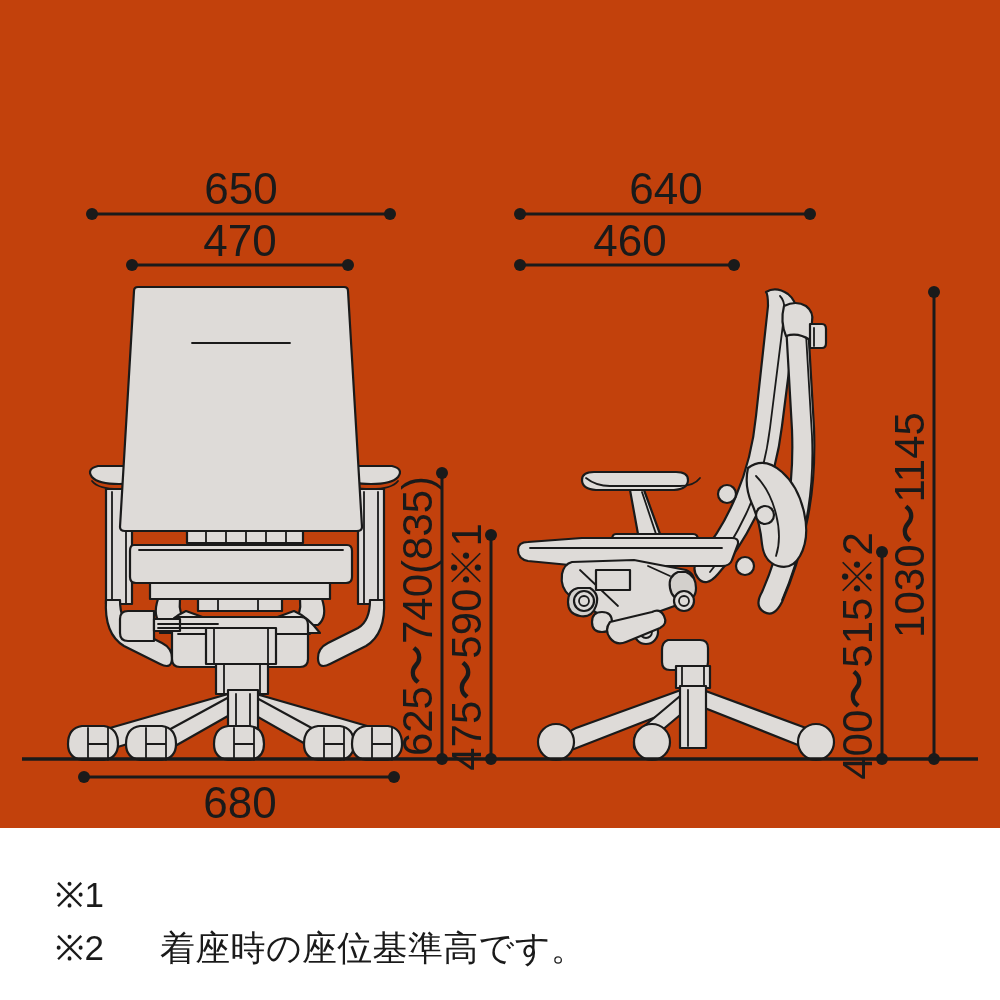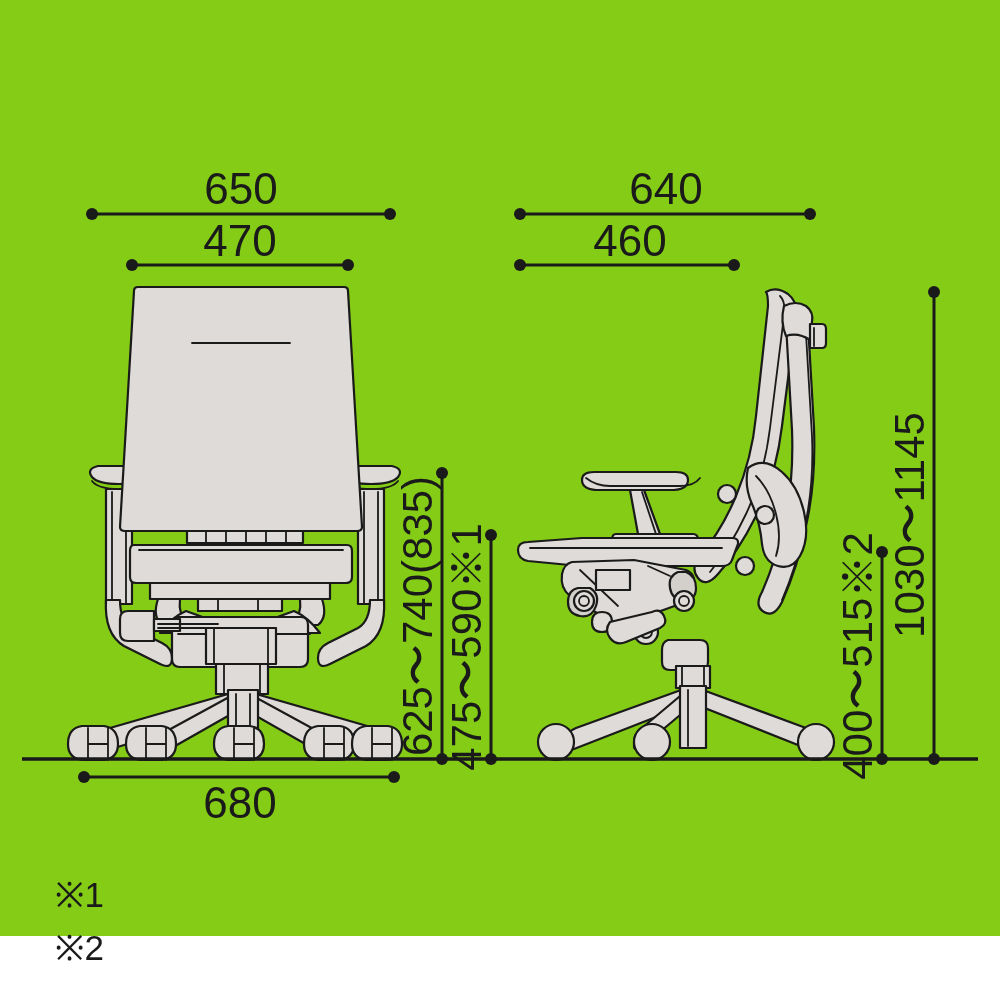--- a/index.html
+++ b/index.html
@@ -10,22 +10,22 @@
   body {
     width: 1000px;
     height: 1000px;
     font-family: "Liberation Sans", sans-serif;
     color: #1a1a1a;
     overflow: hidden;
   }
   #page {
     position: relative;
     width: 1000px;
-    height: 936px;
-    background: #84cc16;
+    height: 828px;
+    background: #c2410c;
   }
   #drawing {
     position: absolute;
     left: 0;
     top: 0;
     width: 1000px;
     height: 1000px;
   }
   .notes {
     position: absolute;
@@ -312,16 +312,17 @@
 
     <line class="gnd" x1="22" y1="759" x2="978" y2="759"></line>
   </svg>
 
   <div class="notes">
     <div class="note-row">
       <span class="note-mark">※1</span>
     </div>
     <div class="note-row">
       <span class="note-mark">※2</span>
+      <span class="note-text">着座時の座位基準高です。</span>
     </div>
   </div>
 
 </div>
 
 </body></html>

